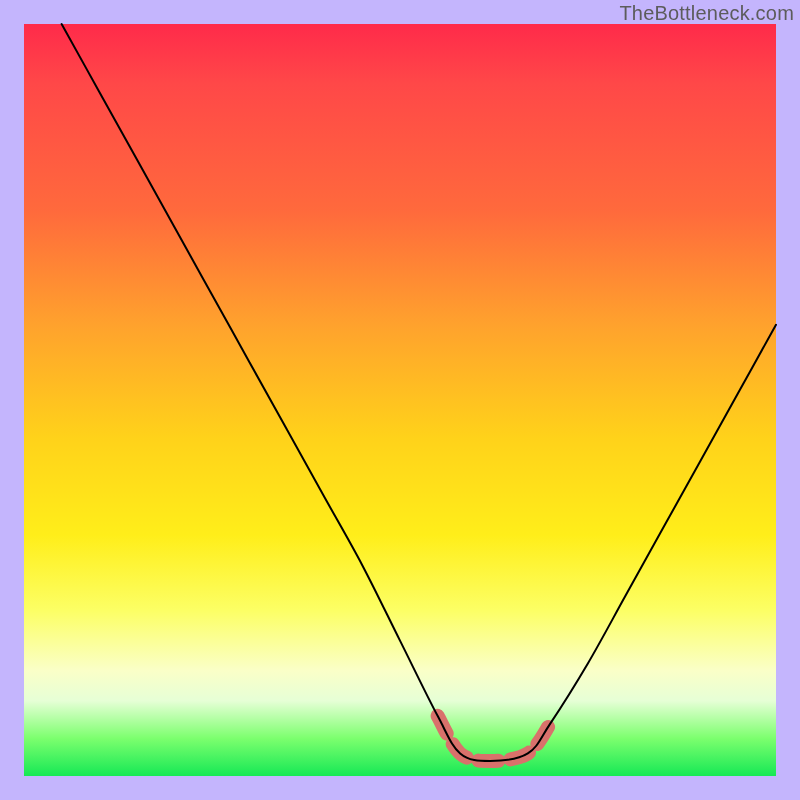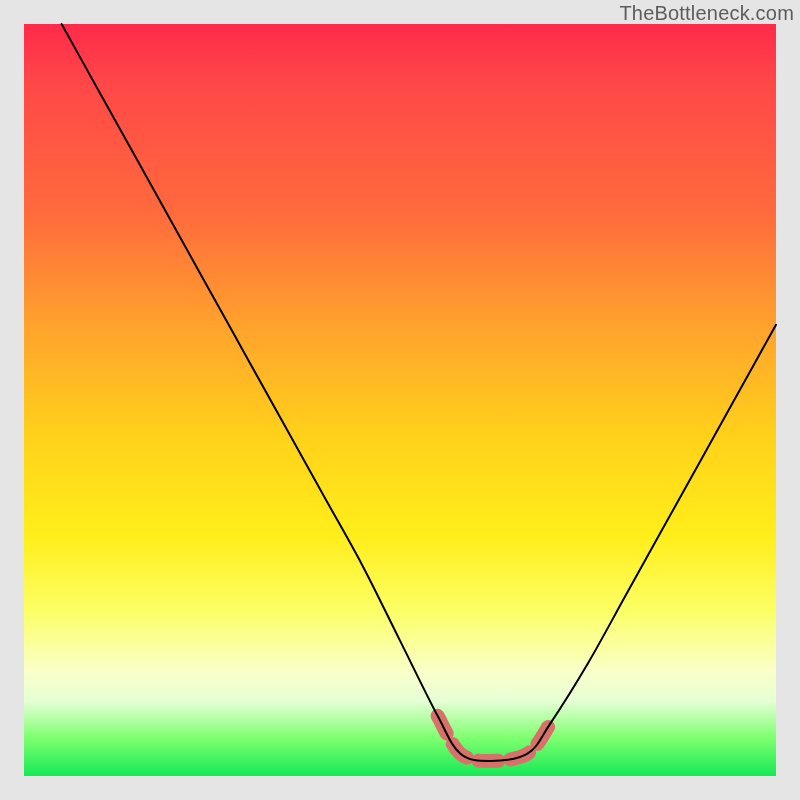--- a/index.html
+++ b/index.html
@@ -8,21 +8,21 @@
     width: 800px;
     height: 800px;
     background: #000;
     overflow: hidden;
     font-family: Arial, Helvetica, sans-serif;
   }
   .frame {
     position: relative;
     width: 800px;
     height: 800px;
-    background: #e5e5e5;
+    background: #c4b5fd;
   }
   .plot-area {
     position: absolute;
     left: 24px;
     top: 24px;
     width: 752px;
     height: 752px;
     
     background: linear-gradient(
       to bottom,

